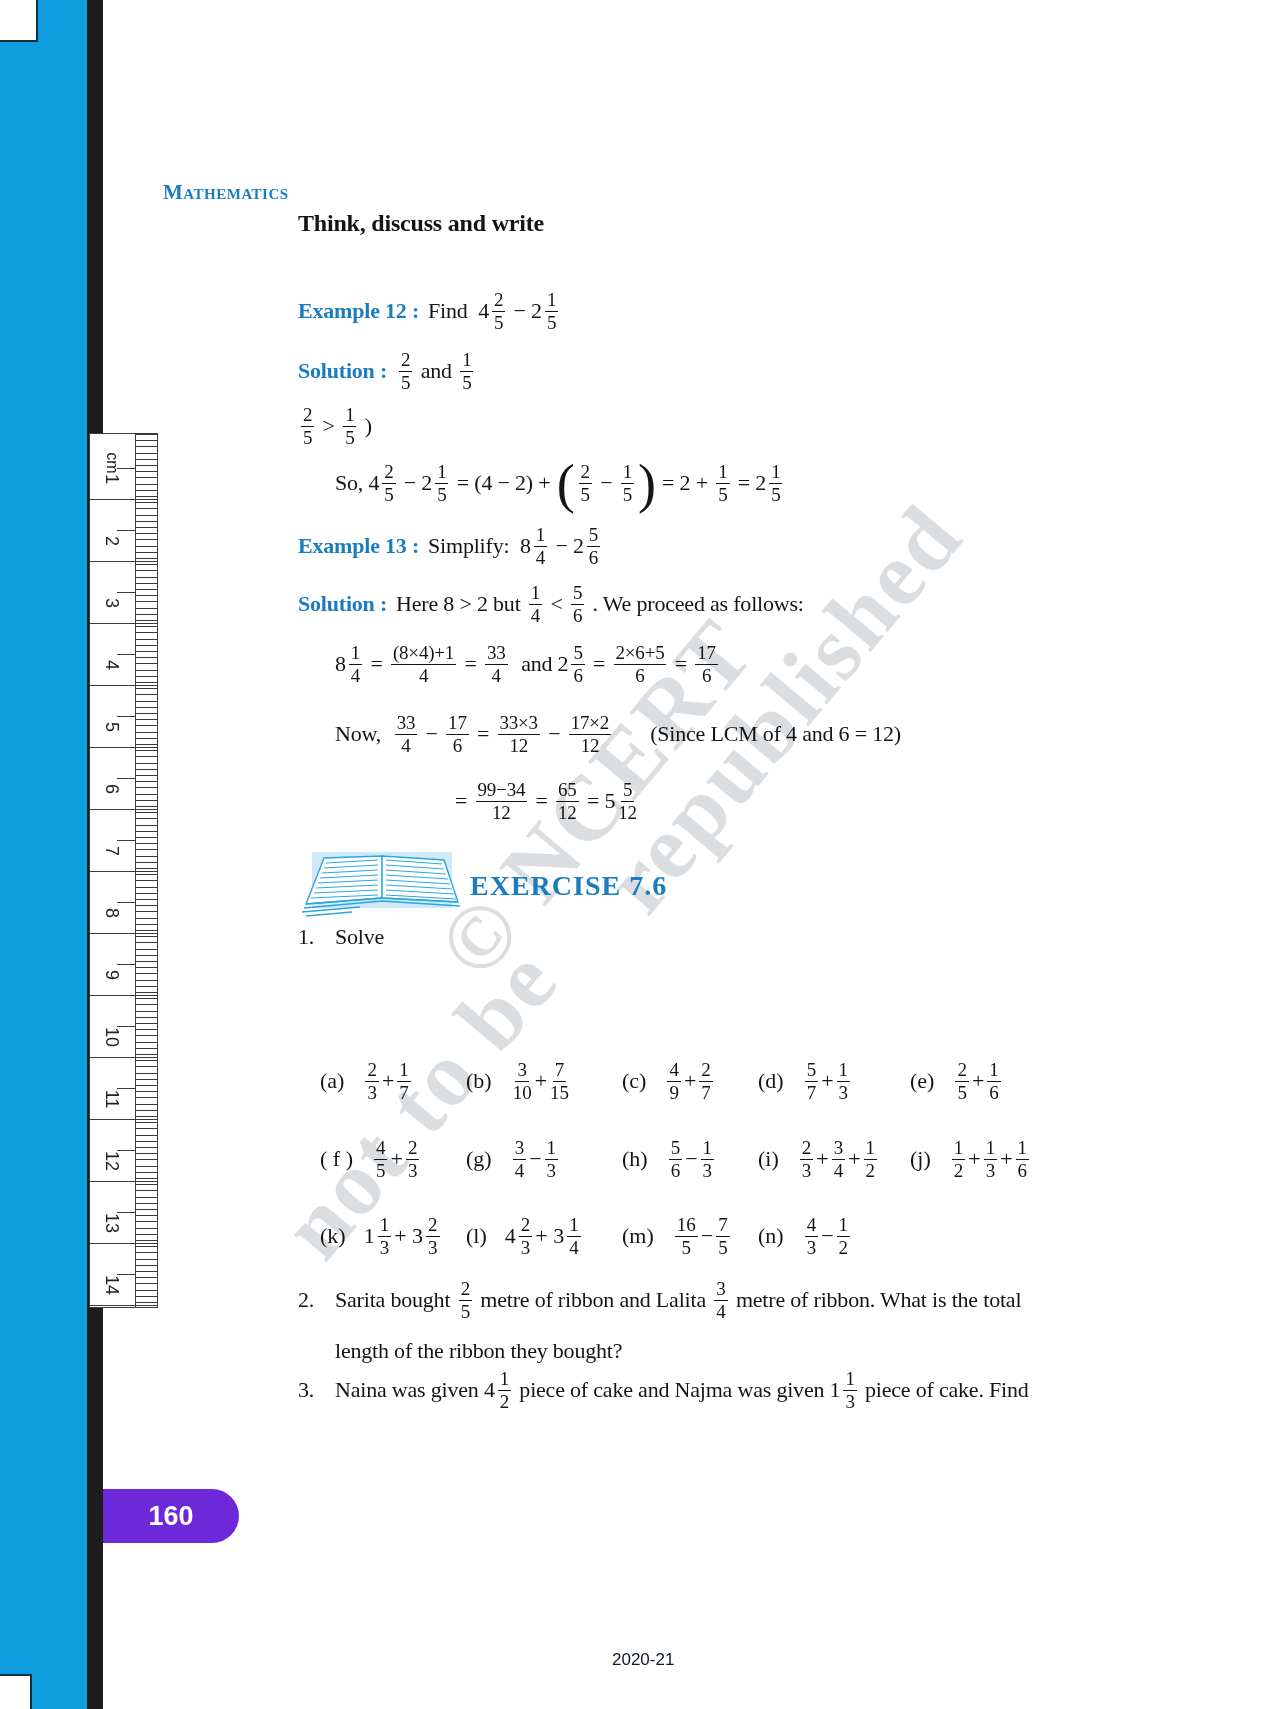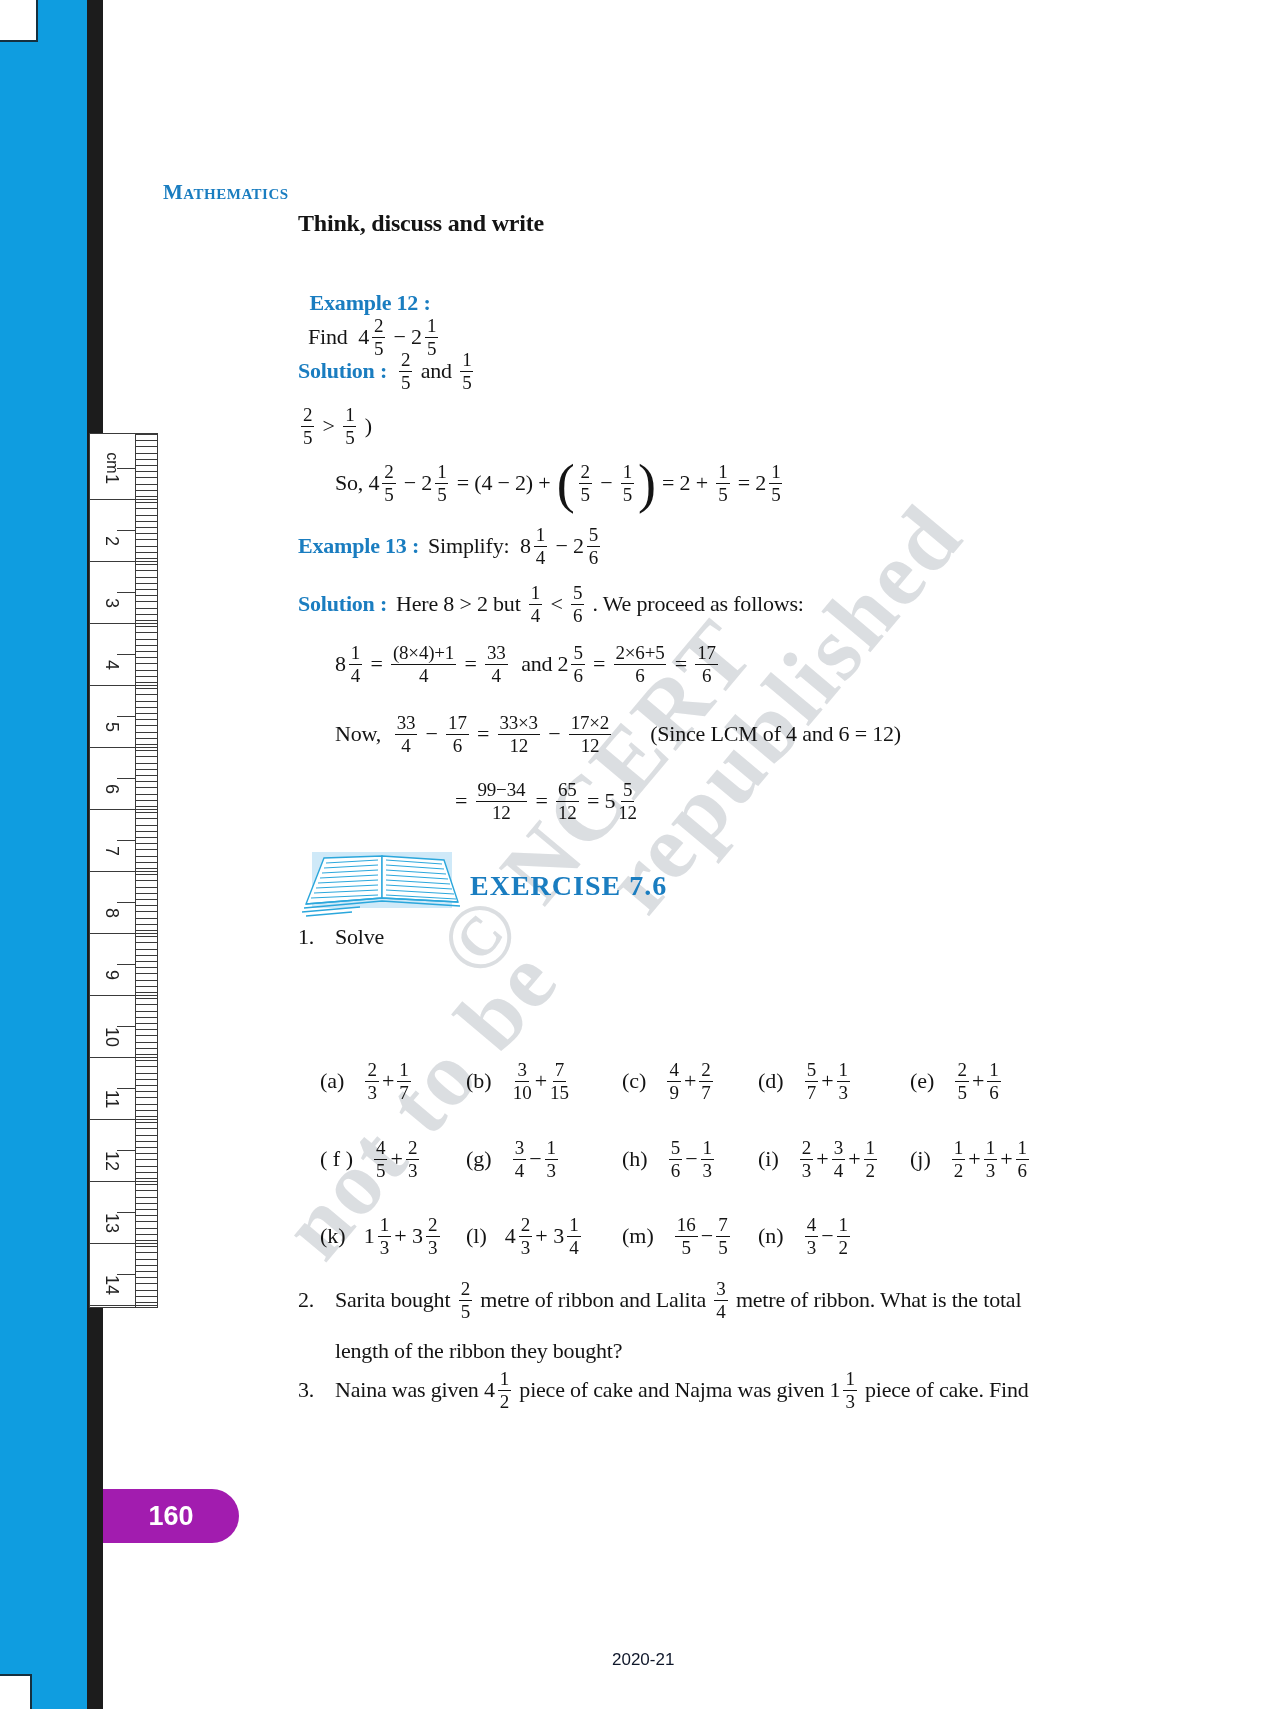--- a/index.html
+++ b/index.html
@@ -43,21 +43,21 @@
         margin:0 3px;font-size:19px;}
   .frac .num{border-bottom:1.5px solid #141414;padding:0 2px 1px;}
   .frac .den{padding-top:1px;}
   .bigp{font-size:54px;line-height:0;font-weight:normal;position:relative;top:1px;margin:0 1px;}
   .note{margin-left:36px;}
 
   #l-mathematics{left:163px;top:180px;font-variant:small-caps;font-weight:bold;font-size:21px;
         color:#1a7dc0;letter-spacing:.5px;}
   #l-think{left:298px;top:210px;font-weight:bold;font-size:24px;}
   #l-intro{left:298px;top:252px;}
-  #l-ex12{left:308px;top:290px;flex-direction:column;}
+  #l-ex12{left:298px;top:290px;}
   #l-sol12a{left:298px;top:350px;}
   #l-sol12b{left:298px;top:405px;}
   #l-so{left:335px;top:462px;}
   #l-ex13{left:298px;top:525px;}
   #l-sol13{left:298px;top:583px;}
   #l-conv{left:335px;top:643px;}
   #l-now{left:335px;top:713px;}
   #l-eq2{left:455px;top:780px;}
   #banner-icon{position:absolute;left:296px;top:846px;z-index:2;}
   #l-extitle{left:470px;top:870px;font-size:28px;font-weight:bold;color:#1a7dc0;letter-spacing:1px;}
@@ -69,21 +69,21 @@
   .ex-row .ex-item:nth-child(1){width:146px;}
   .ex-row .ex-item:nth-child(2){width:156px;}
   .ex-row .ex-item:nth-child(3){width:136px;}
   .ex-row .ex-item:nth-child(4){width:152px;}
   .ex-label{margin-right:18px;}
   #l-q2a{left:298px;top:1279px;}
   #l-q2b{left:335px;top:1338px;}
   #l-q3a{left:298px;top:1369px;}
   #l-q3b{left:335px;top:1430px;}
 
-  #page-badge{position:absolute;left:103px;top:1489px;width:136px;height:54px;background:#a21caf;
+  #page-badge{position:absolute;left:103px;top:1489px;width:136px;height:54px;background:#6d28d9;
         border-radius:0 27px 27px 0;display:flex;align-items:center;justify-content:center;
         color:#fff;font-family:"Liberation Sans",sans-serif;font-weight:bold;font-size:27px;z-index:4;}
   #l-footer{left:612px;top:1650px;font-family:"Liberation Sans",sans-serif;font-size:17px;
         letter-spacing:0;color:#0f172a;}
 </style>
 </head>
 <body>
 
 <div class="page">
 

